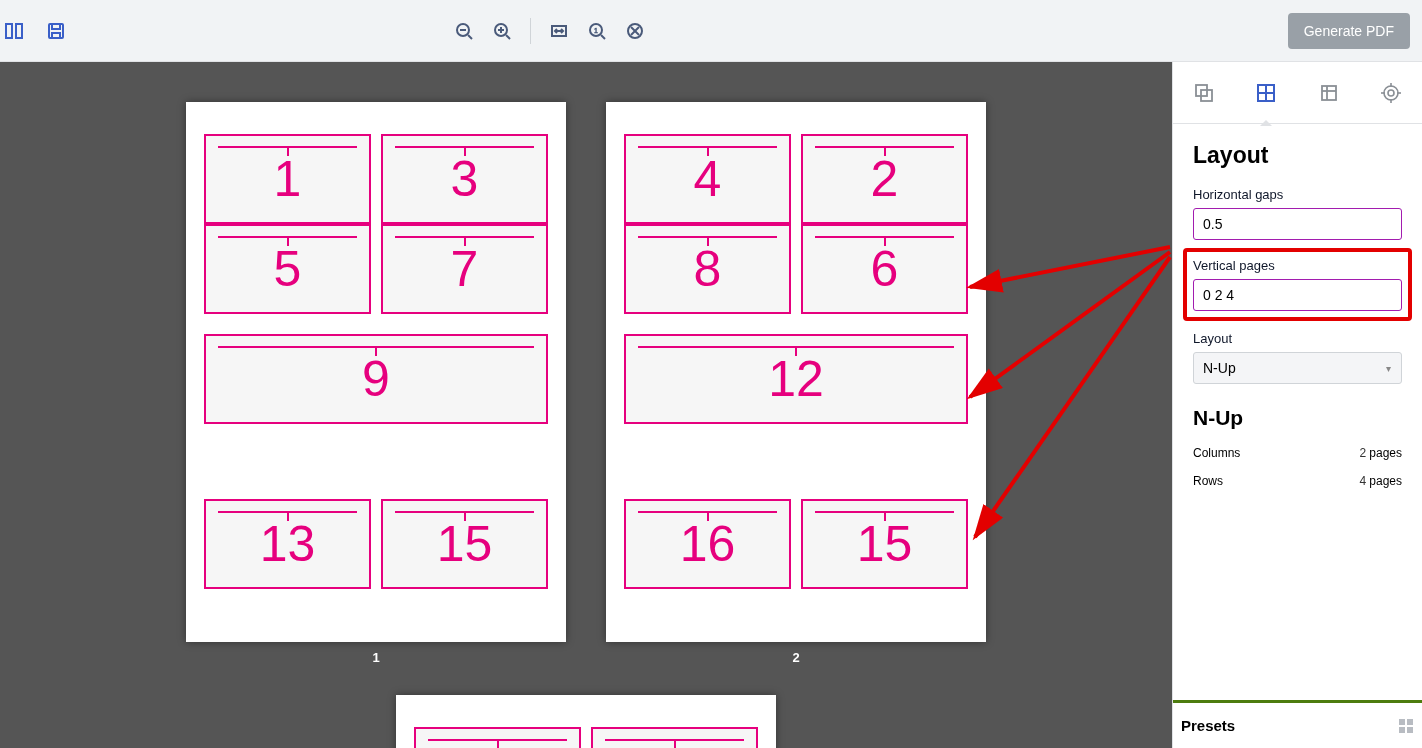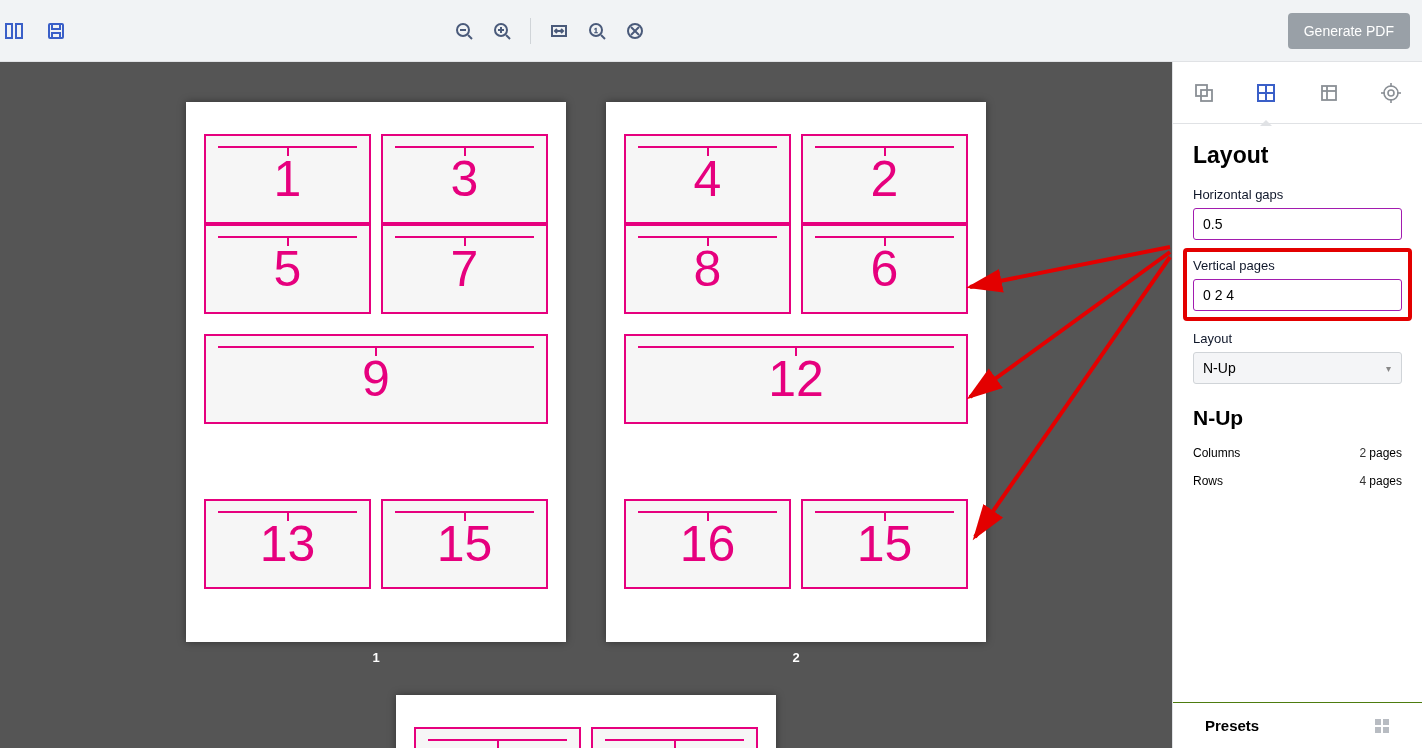--- a/index.html
+++ b/index.html
@@ -34,21 +34,21 @@
   .sp-label { font-size: 13px; color: #0f172a; margin-bottom: 6px; }
   .sp-input { width: 100%; border: 1px solid #a21caf; border-radius: 3px; padding: 7px 9px; font-size: 14px; margin-bottom: 14px; }
   .hl-box { border: 4px solid #e30000; border-radius: 4px; padding: 6px 6px 2px 6px; margin: -6px -10px 10px -10px; }
   .hl-box .sp-input { margin-bottom: 4px; }
   .sp-select { width: 100%; border: 1px solid #d0d4d8; background: #f4f5f7; border-radius: 3px; padding: 7px 9px; font-size: 14px; margin-bottom: 22px; position: relative; }
   .sp-select .caret { position: absolute; right: 10px; top: 50%; transform: translateY(-50%); font-size: 10px; color: #888; }
   .sp-h2 { font-size: 21px; font-weight: 700; margin: 10px 0 16px 0; }
   .kv { display: flex; justify-content: space-between; font-size: 12px; margin-bottom: 14px; }
   .kv .val { color: #333; }
   .kv .unit { color: #000000; margin-left: 3px; }
-  .sp-footer { border-top: 1px solid #4d7c0f; padding: 14px 32px; display: flex; justify-content: space-between; align-items: center; font-size: 15px; font-weight: 600; }
+  .sp-footer { border-top: 3px solid #4d7c0f; padding: 14px 8px; display: flex; justify-content: space-between; align-items: center; font-size: 15px; font-weight: 600; }
   .grid-ic { color: #b8bcc2; }
   
   .arrows { position: absolute; pointer-events: none; }
   svg { display: block; }
 </style>
 </head>
 <body>
 
 <div class="app">
 

